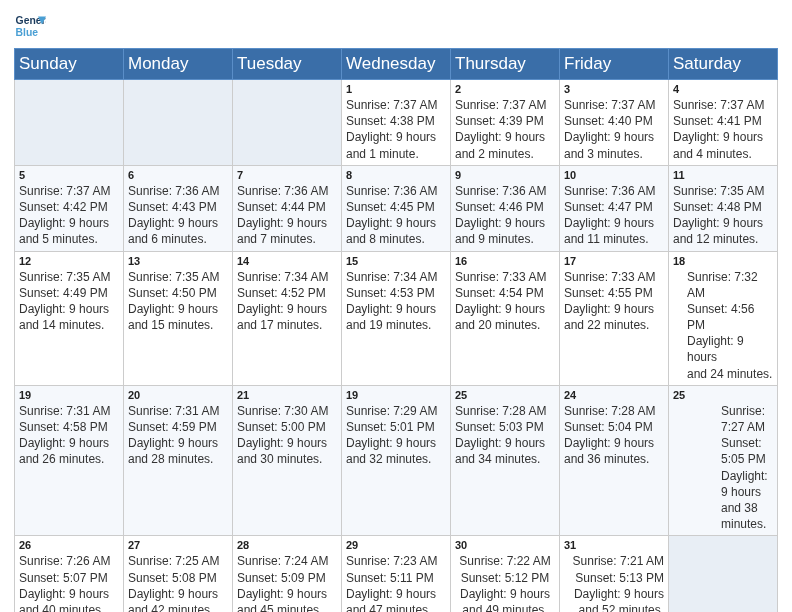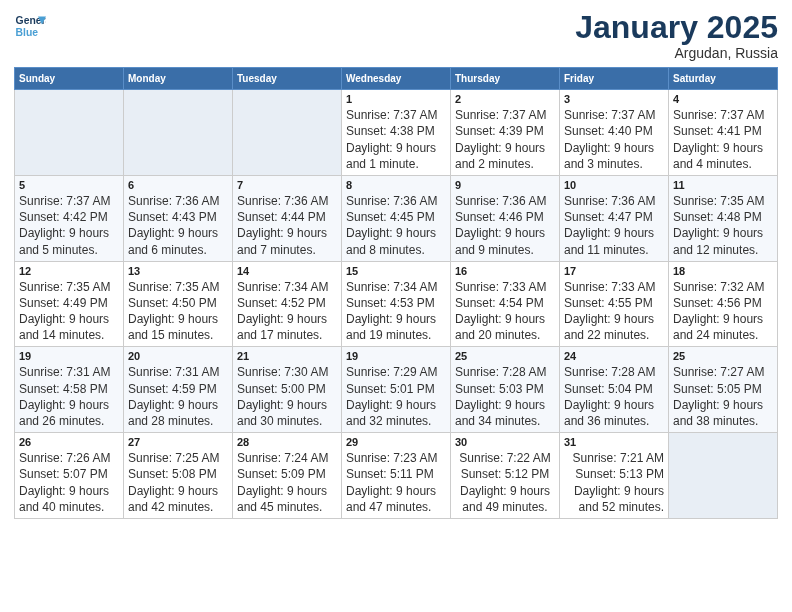--- a/index.html
+++ b/index.html
@@ -46,22 +46,22 @@
       text-align: right;
     }
     .calendar-table {
       width: 100%;
       border-collapse: collapse;
       table-layout: fixed;
     }
     .calendar-table th {
       background-color: #3a6ea8;
       color: #fff;
-      font-size: 10px;
-      font-weight: bold;
+      font-size: 17px;
+      font-weight: normal;
       padding: 5px 4px;
       text-align: left;
       border: 1px solid #5a8ec8;
     }
     .calendar-table td {
       border: 1px solid #ccc;
       vertical-align: top;
       padding: 3px 4px;
       font-size: 9.5px;
       color: #222;
@@ -92,24 +92,20 @@
 
 <div class="page">
   <div class="header">
     <div class="logo">
       <svg class="logo-icon" viewBox="0 0 40 40" width="40" height="40">
         <text x="2" y="18" font-size="13" font-weight="bold" fill="#1a3a5c">General</text>
         <text x="2" y="32" font-size="13" font-weight="bold" fill="#4a9fd4">Blue</text>
         <polygon points="30,8 40,8 35,18" fill="#4a9fd4"></polygon>
       </svg>
     </div>
-    <div class="title-block">
-      <div class="main-title">January 2025</div>
-      <div class="subtitle">Argudan, Russia</div>
-    </div>
   </div>
 
   <table class="calendar-table">
     <thead>
       <tr>
       <th>Sunday</th>
           <th>Monday</th>
           <th>Tuesday</th>
           <th>Wednesday</th>
           <th>Thursday</th>
@@ -240,21 +236,21 @@
           </td>
           <td>
             <span class="day-num">17</span>
             <div class="day-detail" style="white-space: pre-line;">Sunrise: 7:33 AM
 Sunset: 4:55 PM
 Daylight: 9 hours
 and 22 minutes.</div>
           </td>
           <td>
             <span class="day-num">18</span>
-            <div class="day-detail" style="white-space: pre-line;">Sunrise: 7:32 AM
+            <div class="day-detail" style="white-space: pre-line; margin-left: 14px;">Sunrise: 7:32 AM
 Sunset: 4:56 PM
 Daylight: 9 hours
 and 24 minutes.</div>
           </td>
         </tr>
         <tr>
           <td>
             <span class="day-num">19</span>
             <div class="day-detail" style="white-space: pre-line;">Sunrise: 7:31 AM
 Sunset: 4:58 PM
@@ -291,21 +287,21 @@
           </td>
           <td>
             <span class="day-num">24</span>
             <div class="day-detail" style="white-space: pre-line;">Sunrise: 7:28 AM
 Sunset: 5:04 PM
 Daylight: 9 hours
 and 36 minutes.</div>
           </td>
           <td>
             <span class="day-num">25</span>
-            <div class="day-detail" style="white-space: pre-line;">Sunrise: 7:27 AM
+            <div class="day-detail" style="white-space: pre-line; margin-left: 48px;">Sunrise: 7:27 AM
 Sunset: 5:05 PM
 Daylight: 9 hours
 and 38 minutes.</div>
           </td>
         </tr>
         <tr>
           <td>
             <span class="day-num">26</span>
             <div class="day-detail" style="white-space: pre-line;">Sunrise: 7:26 AM
 Sunset: 5:07 PM

